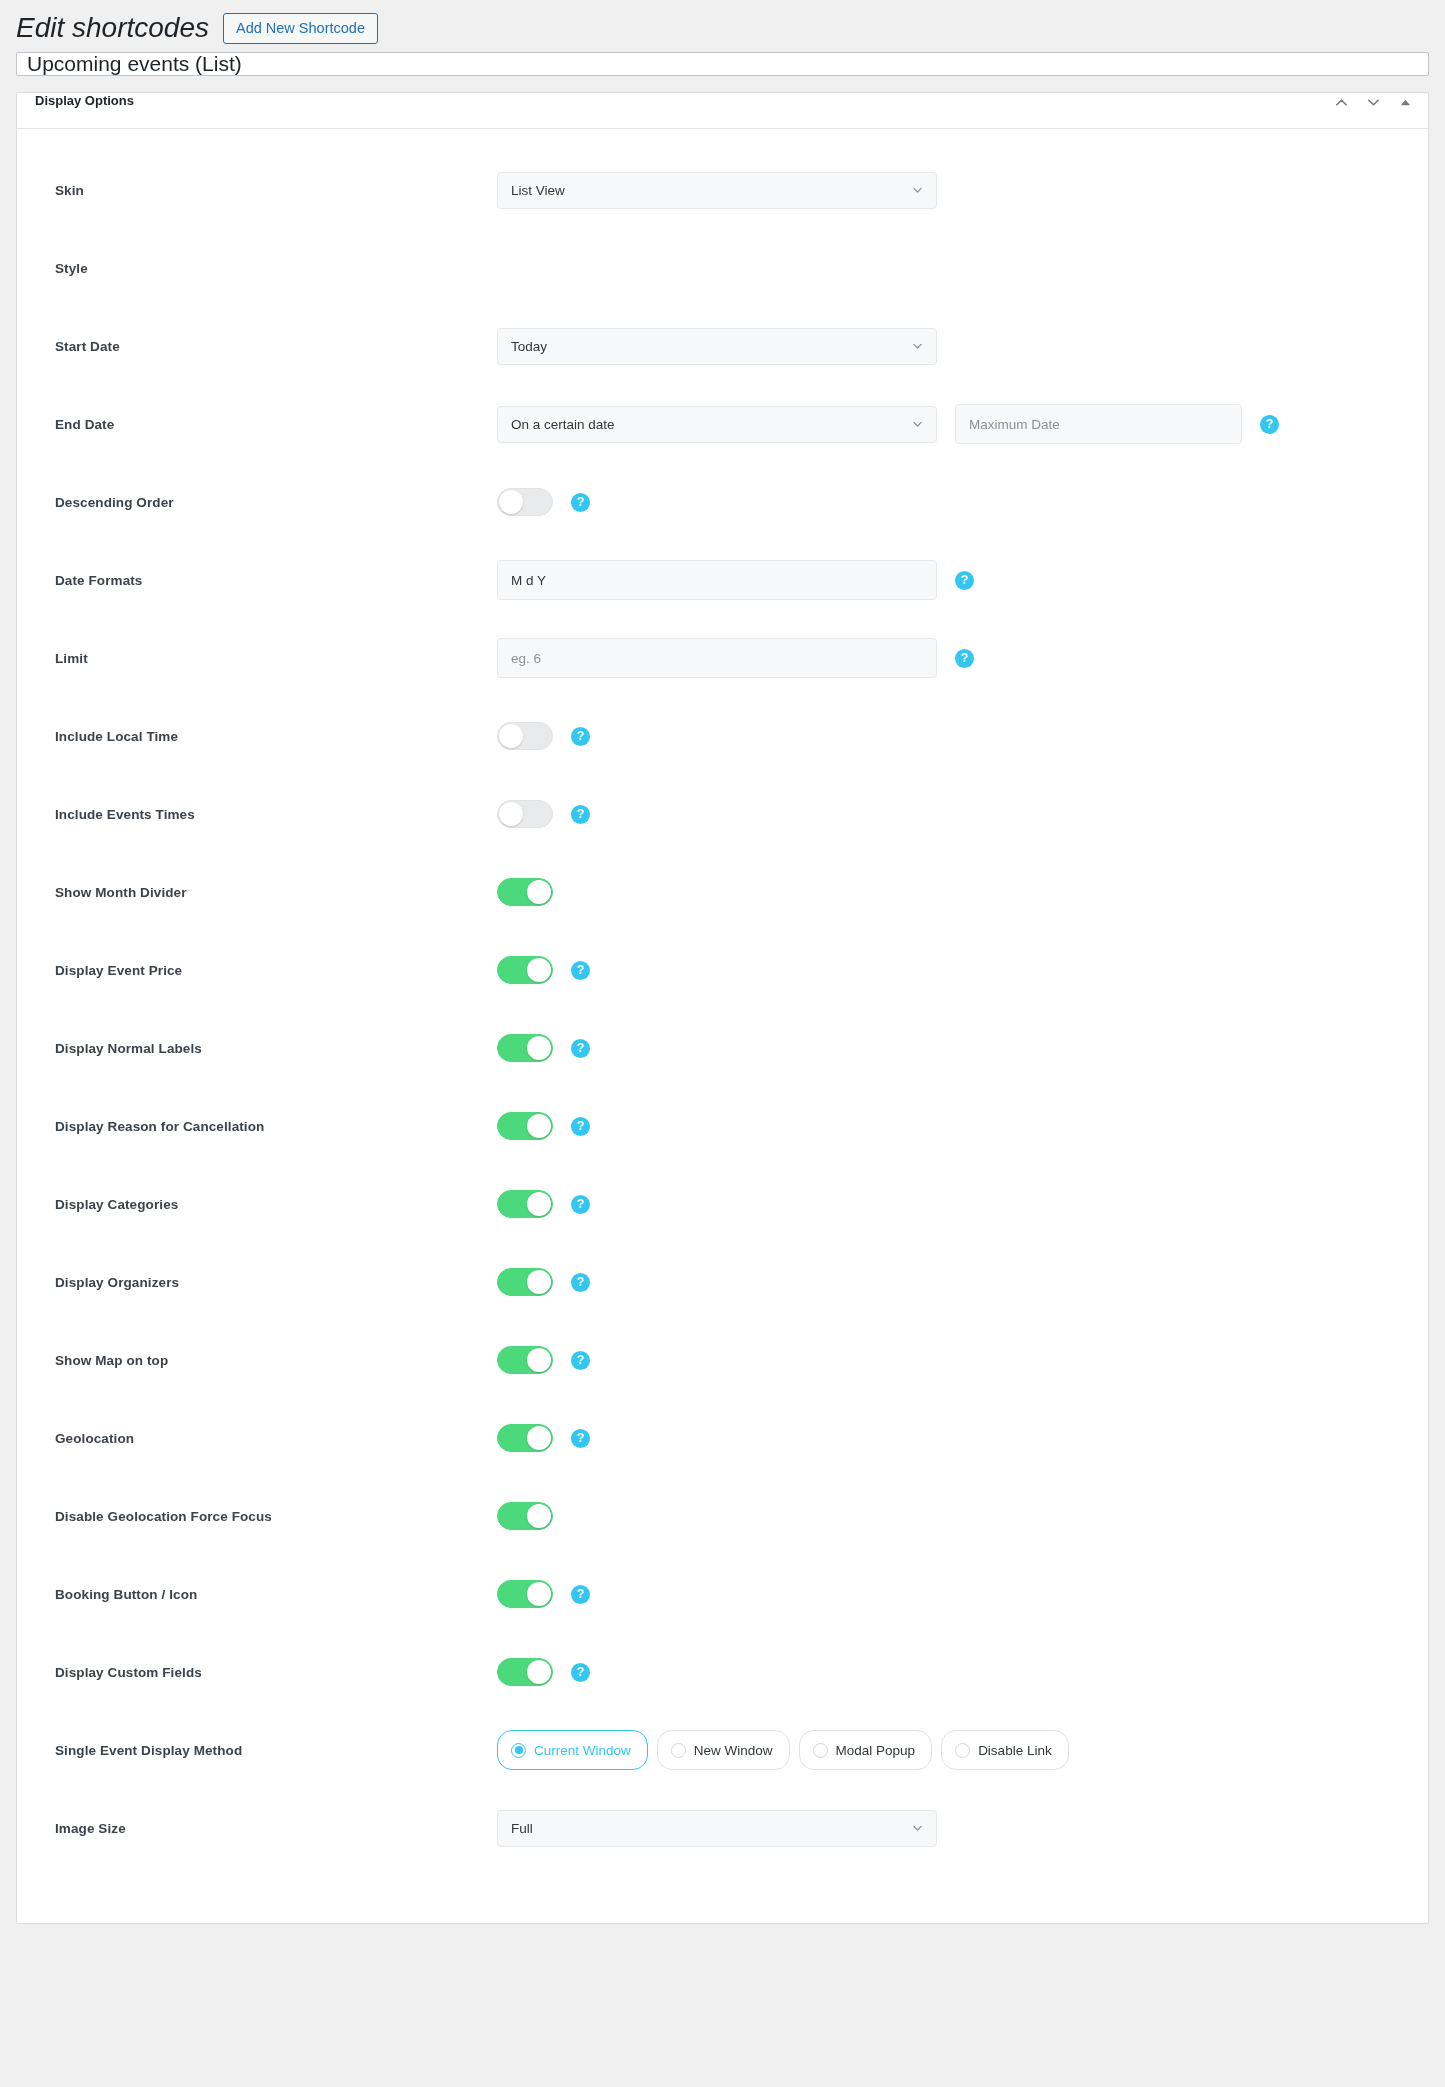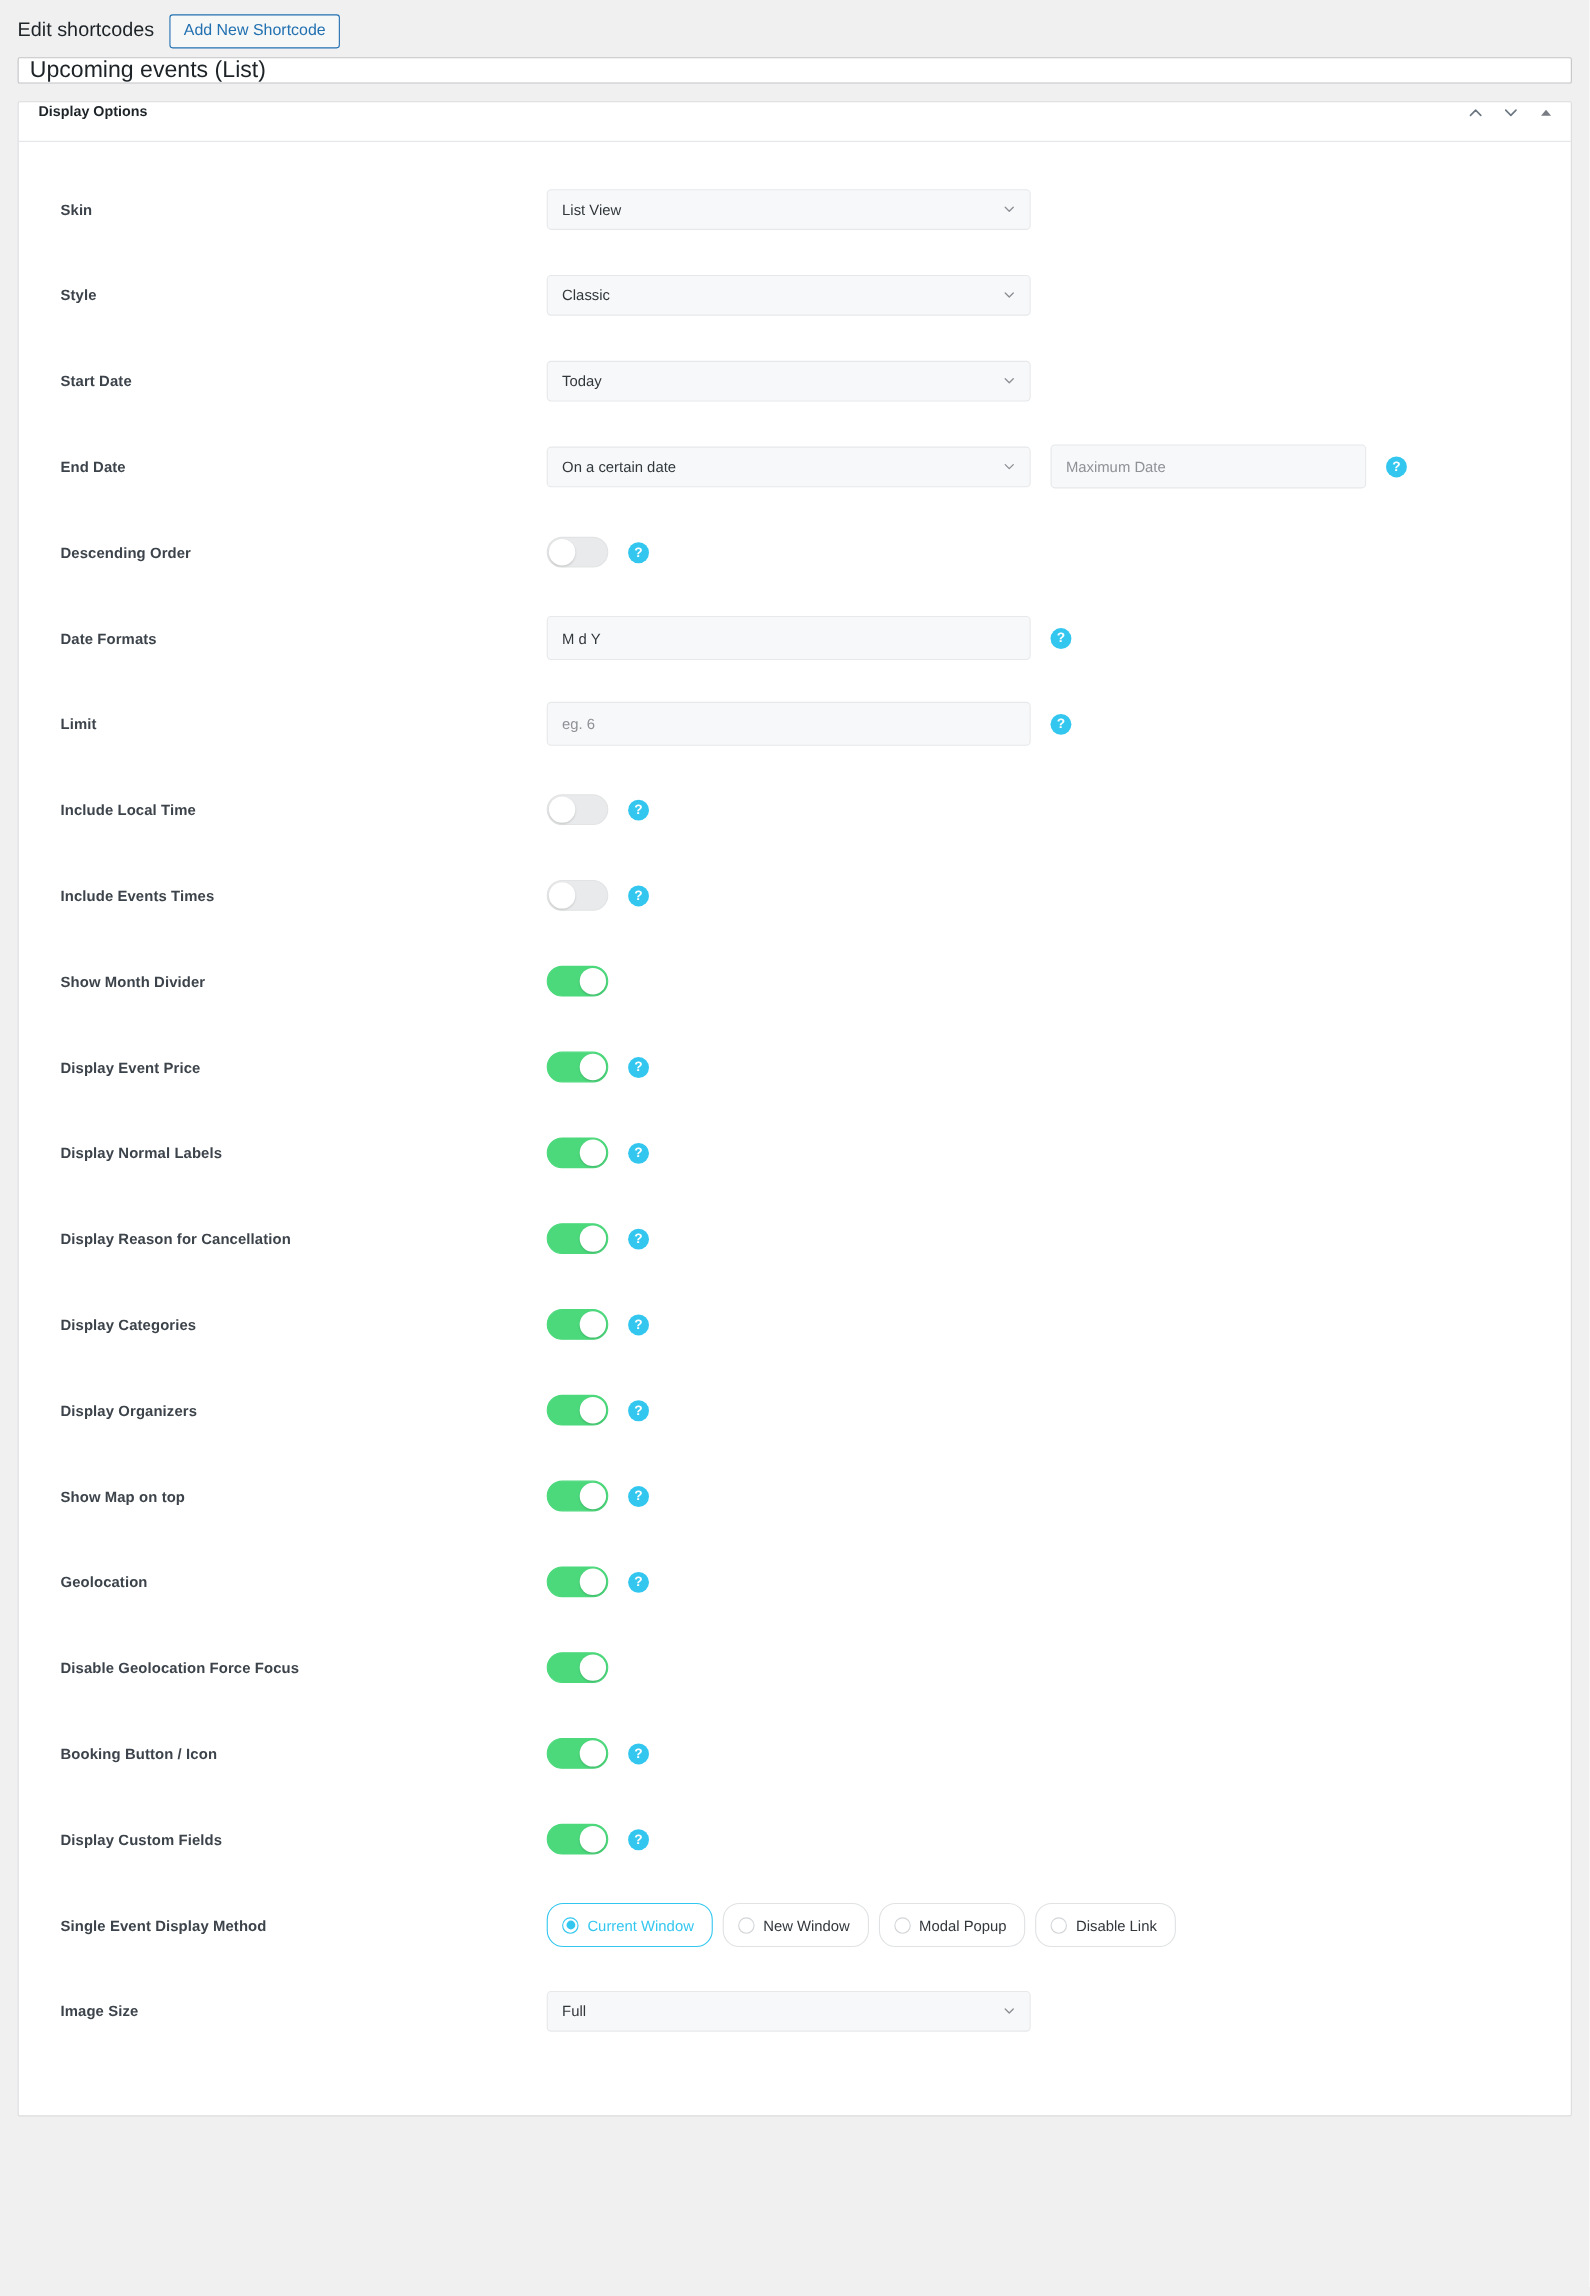--- a/index.html
+++ b/index.html
@@ -15,25 +15,26 @@
 
   
   .page-head {
     display: flex;
     align-items: center;
     gap: 14px;
     padding: 10px 16px 0 16px;
     height: 46px;
   }
   .page-title {
-    font-size: 18px;
+    font-size: 28px;
     font-weight: 400;
     color: #1d2327;
     line-height: 1.3;
     white-space: nowrap;
+    font-style: italic;
   }
   .btn-secondary {
     display: inline-flex;
     align-items: center;
     justify-content: center;
     height: 31px;
     padding: 0 12px;
     border: 1px solid #2271b1;
     border-radius: 3px;
     background: #f6f7f7;
@@ -281,30 +282,20 @@
             <span class="chev">
               <svg width="13" height="13" viewBox="0 0 16 16" fill="none" stroke="#8c8f94" stroke-width="1.5" stroke-linecap="round" stroke-linejoin="round">
                 <path d="M3.5 6L8 10.5L12.5 6"></path>
               </svg>
             </span>
           </div>
         </div>
       </div>
       <div class="row">
         <div class="row-label">Style</div>
-        <div class="row-control">
-          <div class="sel w-wide">
-            <span>Classic</span>
-            <span class="chev">
-              <svg width="13" height="13" viewBox="0 0 16 16" fill="none" stroke="#8c8f94" stroke-width="1.5" stroke-linecap="round" stroke-linejoin="round">
-                <path d="M3.5 6L8 10.5L12.5 6"></path>
-              </svg>
-            </span>
-          </div>
-        </div>
       </div>
       <div class="row">
         <div class="row-label">Start Date</div>
         <div class="row-control">
           <div class="sel w-wide">
             <span>Today</span>
             <span class="chev">
               <svg width="13" height="13" viewBox="0 0 16 16" fill="none" stroke="#8c8f94" stroke-width="1.5" stroke-linecap="round" stroke-linejoin="round">
                 <path d="M3.5 6L8 10.5L12.5 6"></path>
               </svg>

